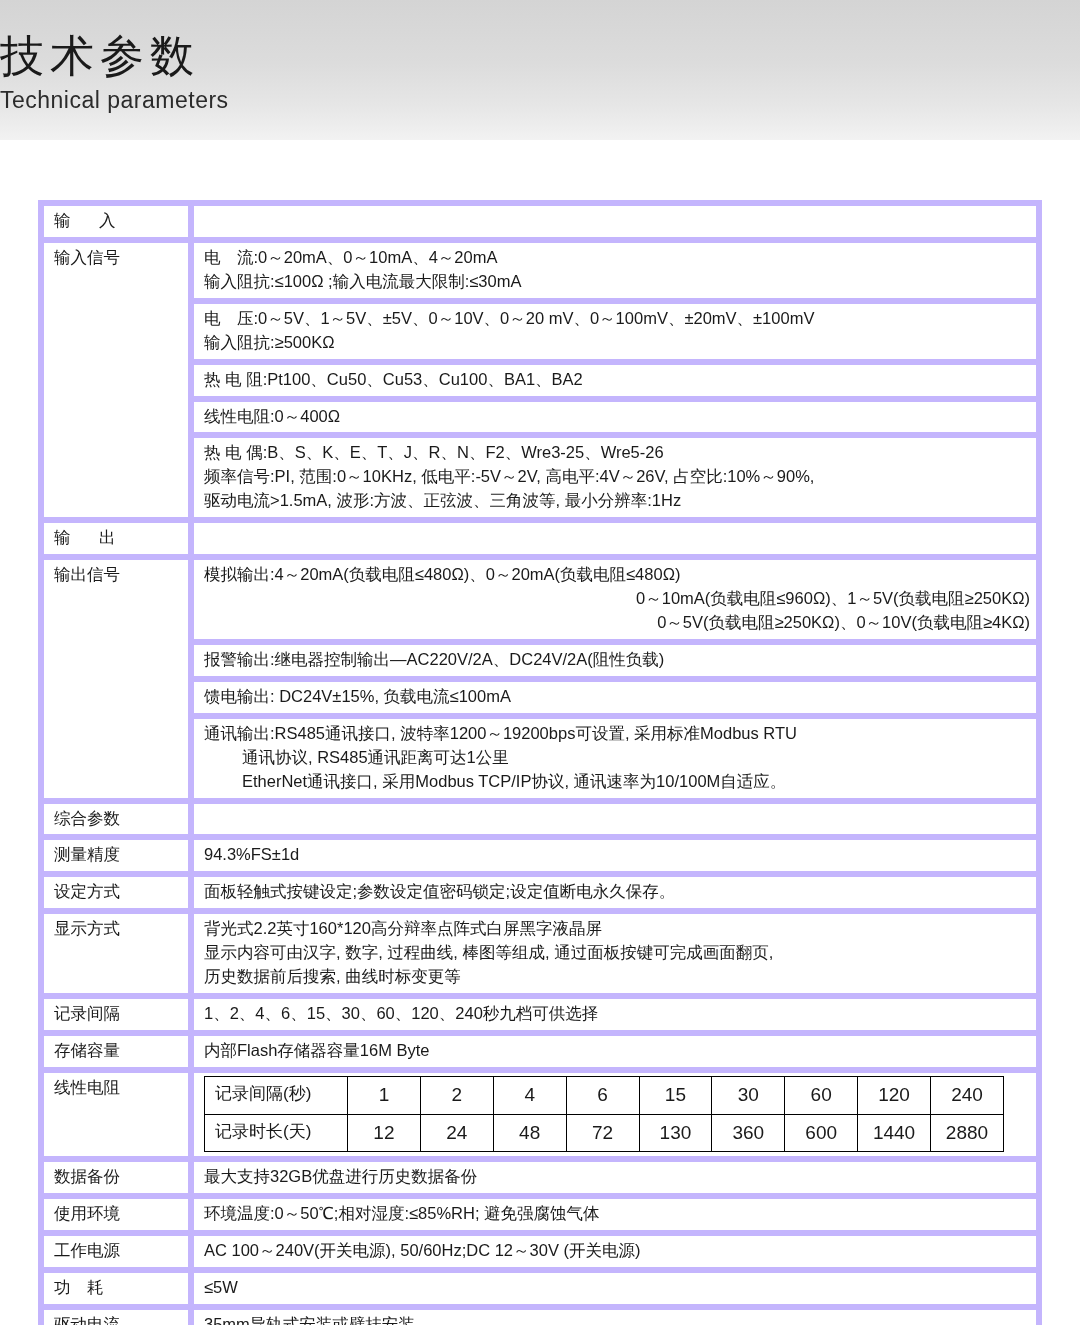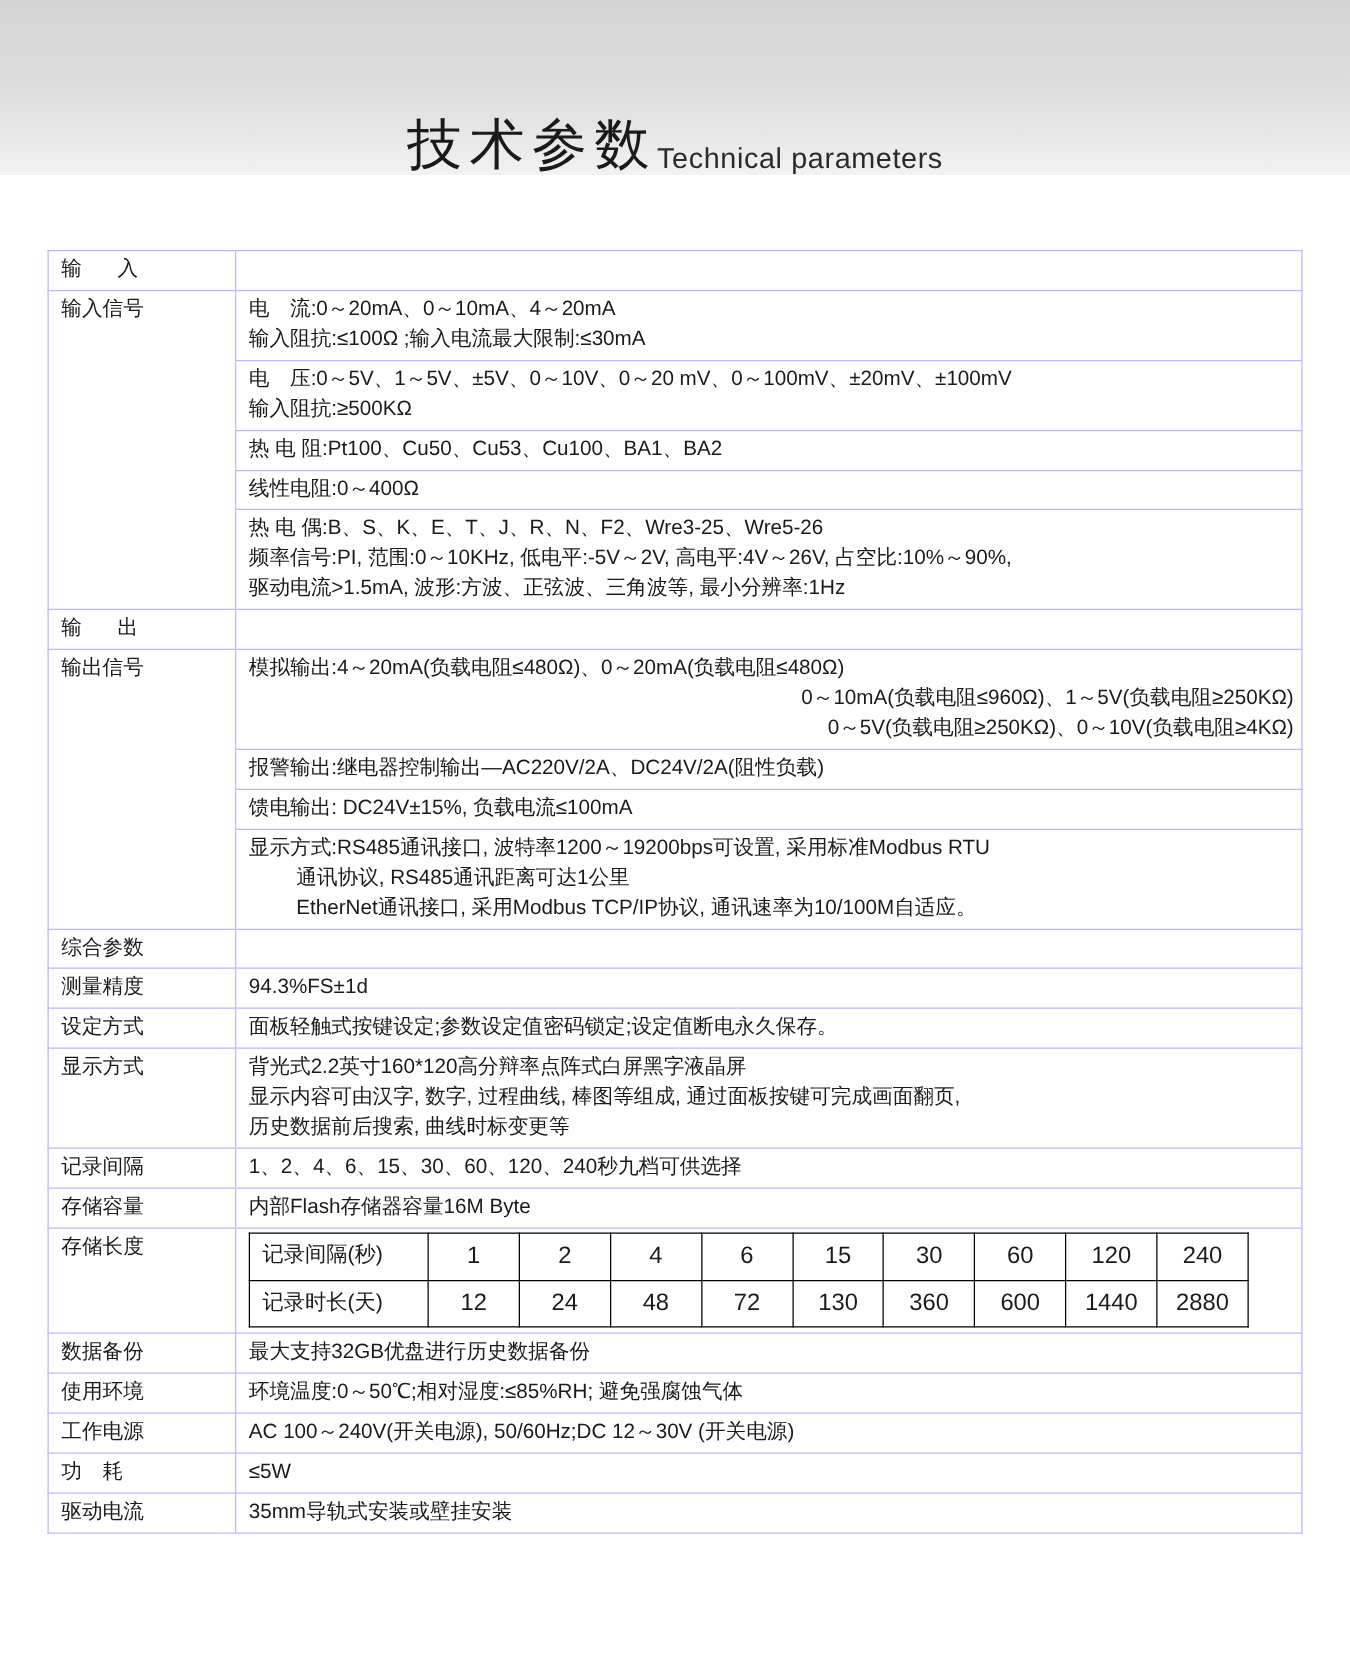--- a/index.html
+++ b/index.html
@@ -13,22 +13,22 @@
     font-family: "Liberation Sans", sans-serif;
     color: #1a1a1a;
     position: relative;
     overflow: hidden;
   }
   .header-band {
     width: 100%;
     height: 140px;
     background: linear-gradient(to bottom, #d4d4d4 0%, #dcdcdc 45%, #e6e6e6 75%, #f2f2f2 100%);
     display: flex;
-    flex-direction: row;
-    align-items: flex-end;
+    flex-direction: column;
+    align-items: flex-start;
     justify-content: center;
     box-sizing: border-box;
     padding-top: 6px;
   }
   .header-title {
     font-size: 44px;
     letter-spacing: 6px;
     color: #1a1a1a;
     line-height: 1.1;
     font-weight: normal;
@@ -47,21 +47,21 @@
     width: 1004px;
   }
 
   table.spec {
     border-collapse: collapse;
     width: 100%;
     table-layout: fixed;
     font-size: 16.5px;
   }
   table.spec td {
-    border: 1px solid #c4b5fd;
+    border: 6px solid #c4b5fd;
     padding: 3px 6px 4px 10px;
     vertical-align: top;
     line-height: 1.45;
   }
   .lbl {
     width: 150px;
     white-space: nowrap;
   }
   .sec {
     letter-spacing: 6px;
@@ -166,21 +166,21 @@
           <span class="line">报警输出:继电器控制输出—AC220V/2A、DC24V/2A(阻性负载)</span>
         </td>
       </tr>
       <tr>
         <td class="val">
           <span class="line">馈电输出: DC24V±15%, 负载电流≤100mA</span>
         </td>
       </tr>
       <tr>
         <td class="val">
-          <span class="line">显示方式:RS485通讯接口, 波特率1200～19200bps可设置, 采用标准Modbus RTU</span>
+          <span class="line">通讯输出:RS485通讯接口, 波特率1200～19200bps可设置, 采用标准Modbus RTU</span>
           <span class="line indent2">通讯协议, RS485通讯距离可达1公里</span>
           <span class="line indent2">EtherNet通讯接口, 采用Modbus TCP/IP协议, 通讯速率为10/100M自适应。</span>
         </td>
       </tr>
 
       <tr>
         <td class="lbl">综合参数</td>
         <td>&nbsp;</td>
       </tr>
       <tr>
@@ -201,21 +201,21 @@
       </tr>
       <tr>
         <td class="lbl">记录间隔</td>
         <td class="val">1、2、4、6、15、30、60、120、240秒九档可供选择</td>
       </tr>
       <tr>
         <td class="lbl">存储容量</td>
         <td class="val">内部Flash存储器容量16M Byte</td>
       </tr>
       <tr>
-        <td class="lbl">存储长度</td>
+        <td class="lbl">线性电阻</td>
         <td class="inner-wrap">
           <table class="inner">
             <tbody>
               <tr>
                 <td class="head">记录间隔(秒)</td>
                 <td>1</td>
                 <td>2</td>
                 <td>4</td>
                 <td>6</td>
                 <td>15</td>

